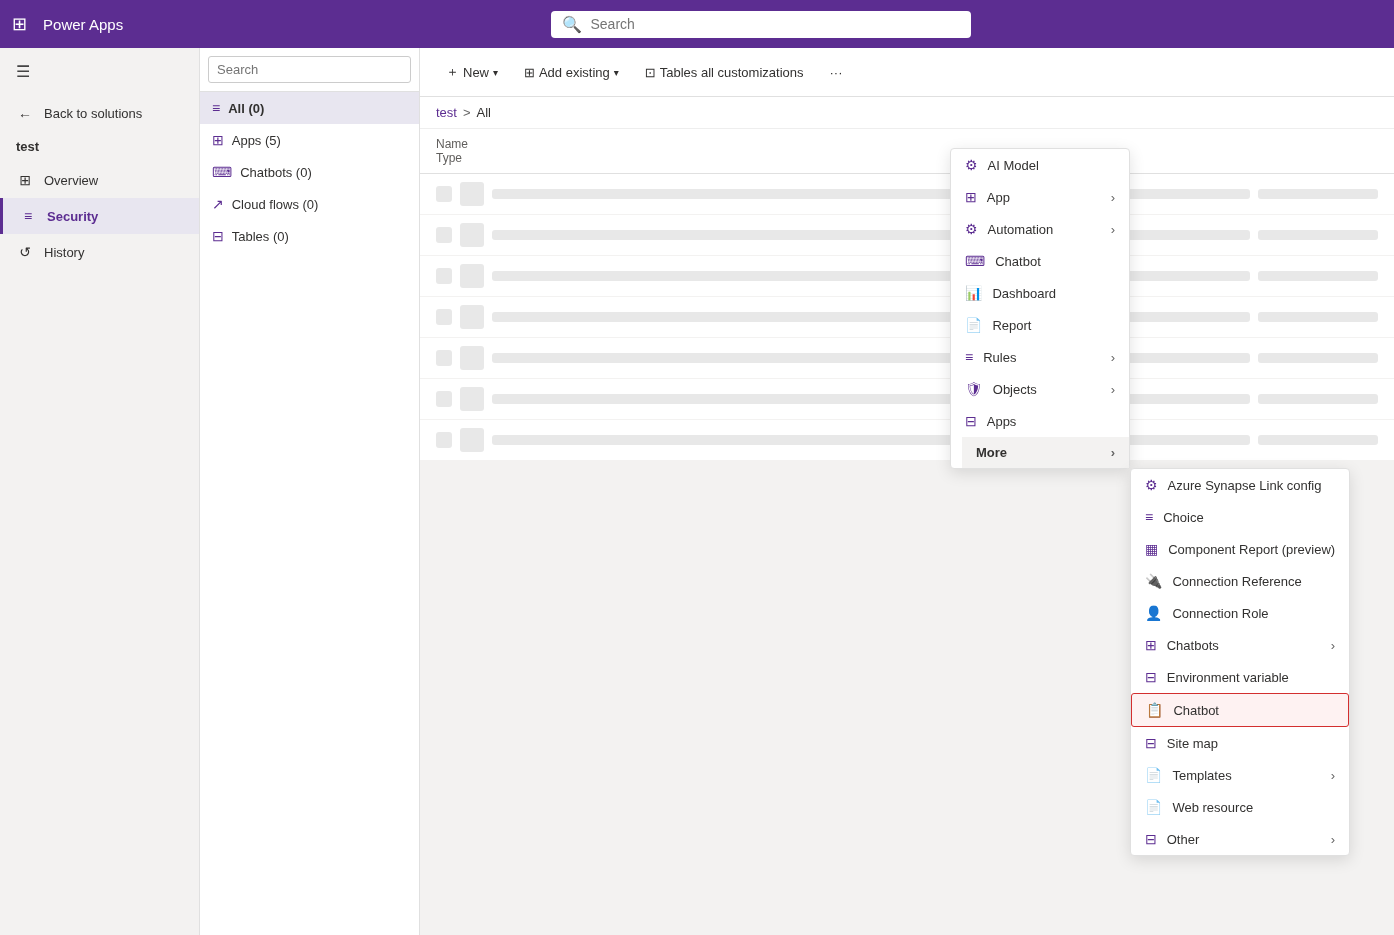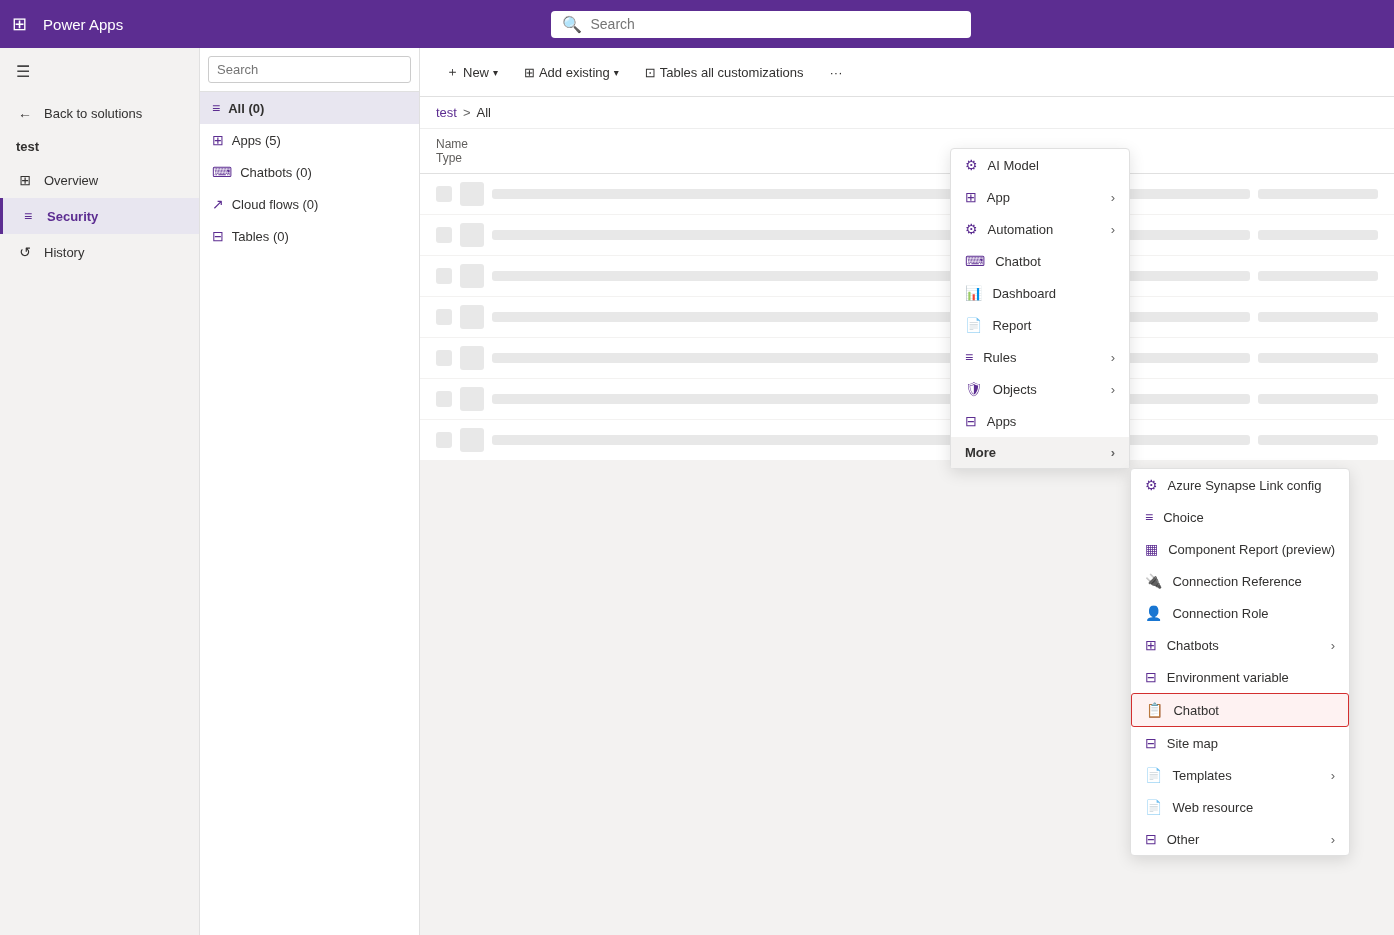--- a/index.html
+++ b/index.html
@@ -304,21 +304,21 @@
           </div>
           <div class="drop-item">
             <span class="d-icon">🛡</span>
             <span class="d-label">Objects</span>
             <span class="d-arrow">›</span>
           </div>
           <div class="drop-item">
             <span class="d-icon">⊟</span>
             <span class="d-label">Apps</span>
           </div>
-          <div class="drop-item" style="background:#f3f2f1; font-weight:600;">
+          <div class="drop-item" style="background:#f3f2f1; font-weight:600;margin-left:11px;">
             <span class="d-label">More</span>
             <span class="d-arrow">›</span>
           </div>
         </div>
 
         <div class="dropdown-more">
           <div class="drop-item">
             <span class="d-icon">⚙</span>
             <span class="d-label">Azure Synapse Link config</span>
           </div>

